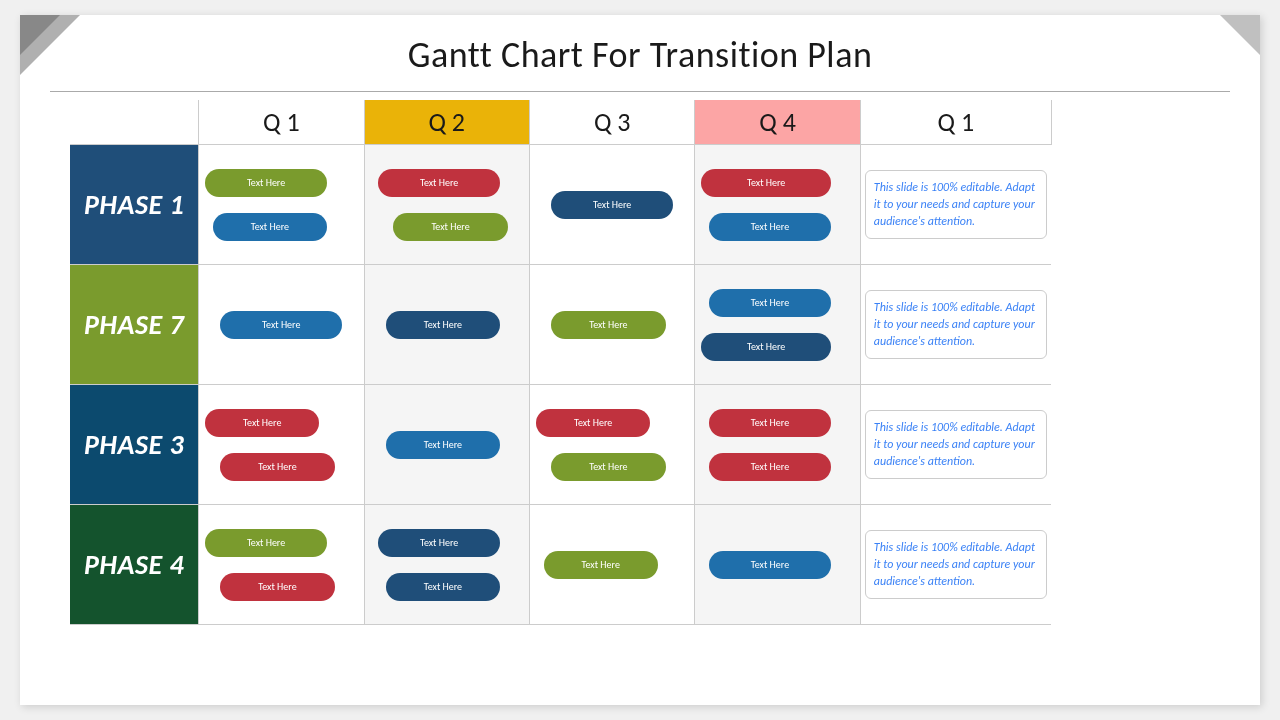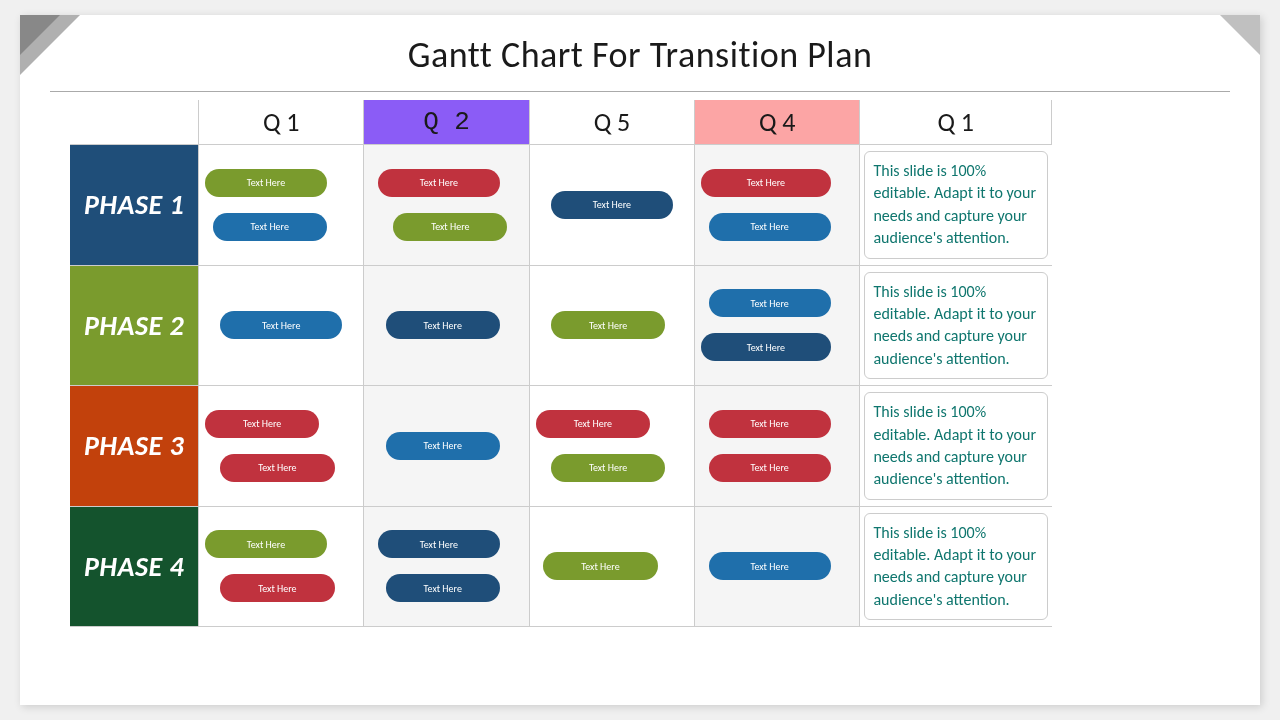--- a/index.html
+++ b/index.html
@@ -88,21 +88,21 @@
       width: 130px;
       text-align: center;
       font-style: italic;
       font-weight: bold;
       font-size: 28px;
       color: white;
       letter-spacing: 0.5px;
     }
     .phase-1-bg { background-color: #1f4e79; }
     .phase-2-bg { background-color: #7a9b2d; }
-    .phase-3-bg { background-color: #c2410c; }
+    .phase-3-bg { background-color: #0c4a6e; }
     .phase-4-bg { background-color: #14532d; }
 
     
     .q-cell {
       width: 170px;
       position: relative;
     }
 
     
     .bar {
@@ -119,22 +119,23 @@
     }
     .bar-green { background-color: #7a9b2d; }
     .bar-red { background-color: #c0323e; }
     .bar-blue-dark { background-color: #1f4e79; }
     .bar-blue-mid { background-color: #1f6fab; }
 
     
     .notes-cell {
       width: 195px;
       padding: 8px 10px;
-      font-size: 16px;
-      color: #0f766e;
+      font-size: 12px;
+      color: #3b82f6;
+      font-style: italic;
       line-height: 1.4;
       vertical-align: middle;
       border-right: none;
     }
     .notes-box {
       border: 1.5px solid #ccc;
       border-radius: 6px;
       padding: 8px;
       background: white;
     }
@@ -168,22 +169,22 @@
     <h1>Gantt Chart For Transition Plan</h1>
   </div>
   <hr class="divider">
 
   <div class="chart-wrapper">
     <table class="gantt">
       <thead>
         <tr>
           <th style="width:130px; border-right:1.5px solid #ccc; border-bottom:1.5px solid #ccc;"></th>
           <th style="width:170px;">Q 1</th>
-          <th style="width:170px; background:#8b5cf6;font-family:Liberation Mono, monospace;">Q 2</th>
-          <th style="width:170px;">Q 5</th>
+          <th style="width:170px; background:#eab308;">Q 2</th>
+          <th style="width:170px;">Q 3</th>
           <th style="width:170px; background:#fca5a5;">Q 4</th>
           <th style="width:170px; border-right:1.5px solid #ccc;">Q 1</th>
           <th style="width:195px; border:none;"></th>
         </tr>
       </thead>
       <tbody id="gantt-body">
 
       <tr>
             <td class="phase-cell phase-1-bg">PHASE 1</td>
             <td class="q-cell" style="background: rgb(255, 255, 255);">
@@ -221,21 +222,21 @@
                 <div class="bar-row">
                   <div class="bar bar-blue-mid" style="width: 80%; margin-left: 5%;">Text Here</div>
                 </div>
               </div>
             </td>
             <td class="notes-cell" style="border-right: none;">
               <div class="notes-box">This slide is 100% editable. Adapt it to your needs and capture your audience's attention.</div>
             </td>
           </tr>
           <tr>
-            <td class="phase-cell phase-2-bg">PHASE 2</td>
+            <td class="phase-cell phase-2-bg">PHASE 7</td>
             <td class="q-cell" style="background: rgb(255, 255, 255);">
               <div class="bar-wrap">
                 <div class="bar-row">
                   <div class="bar bar-blue-mid" style="width: 80%; margin-left: 10%;">Text Here</div>
                 </div>
               </div>
             </td>
             <td class="q-cell" style="background: rgb(245, 245, 245);">
               <div class="bar-wrap">
                 <div class="bar-row">

